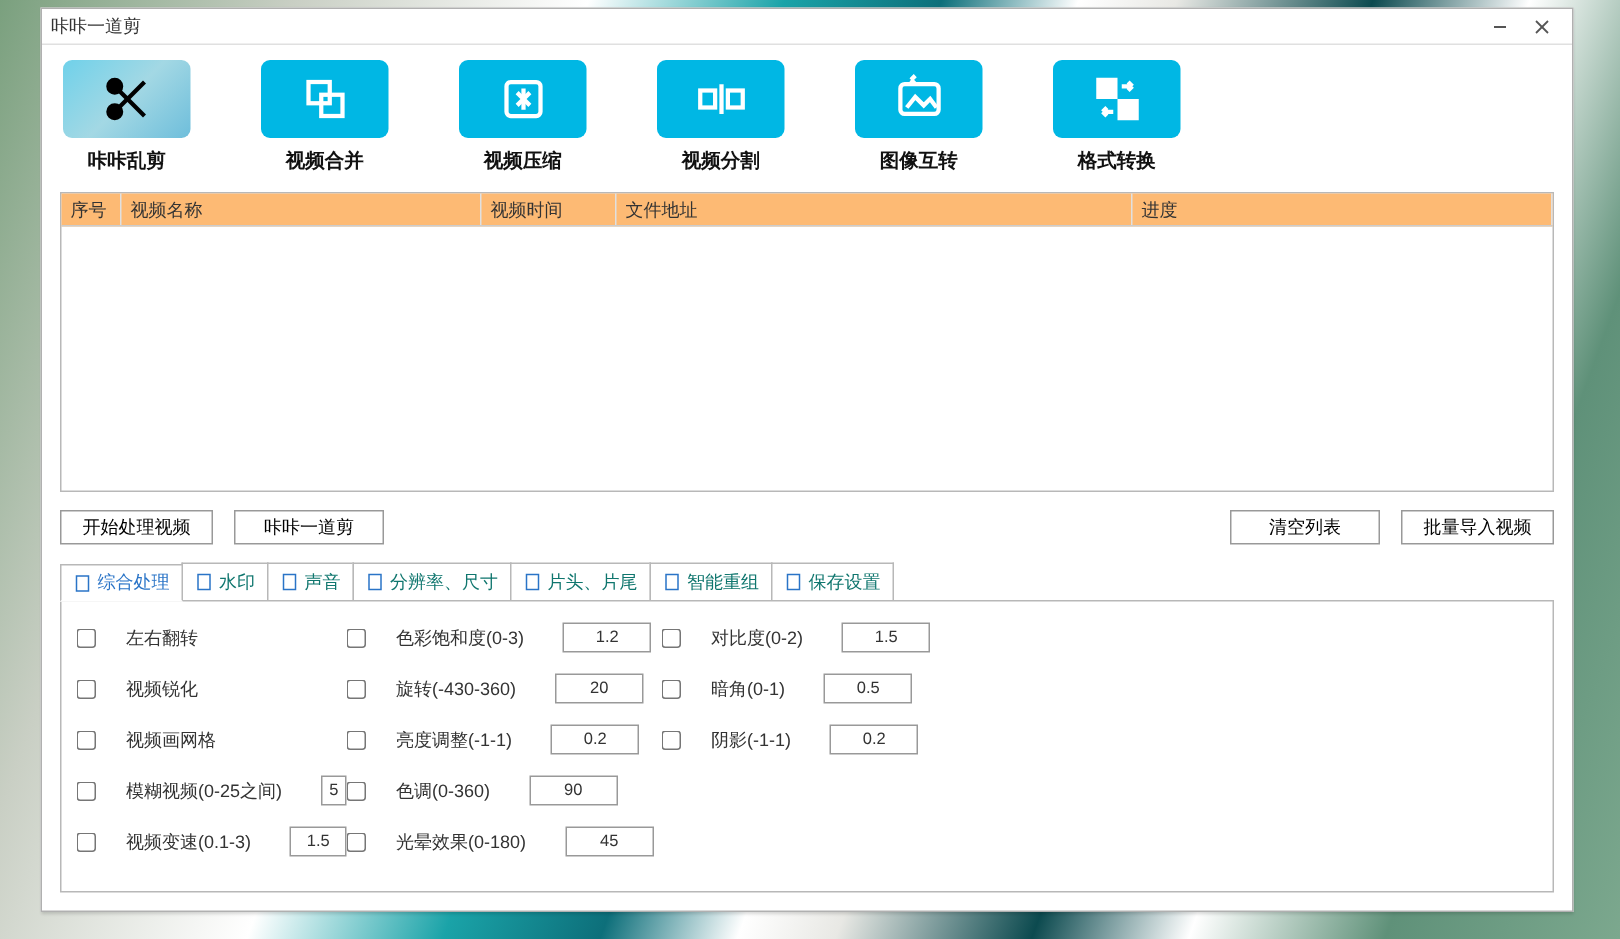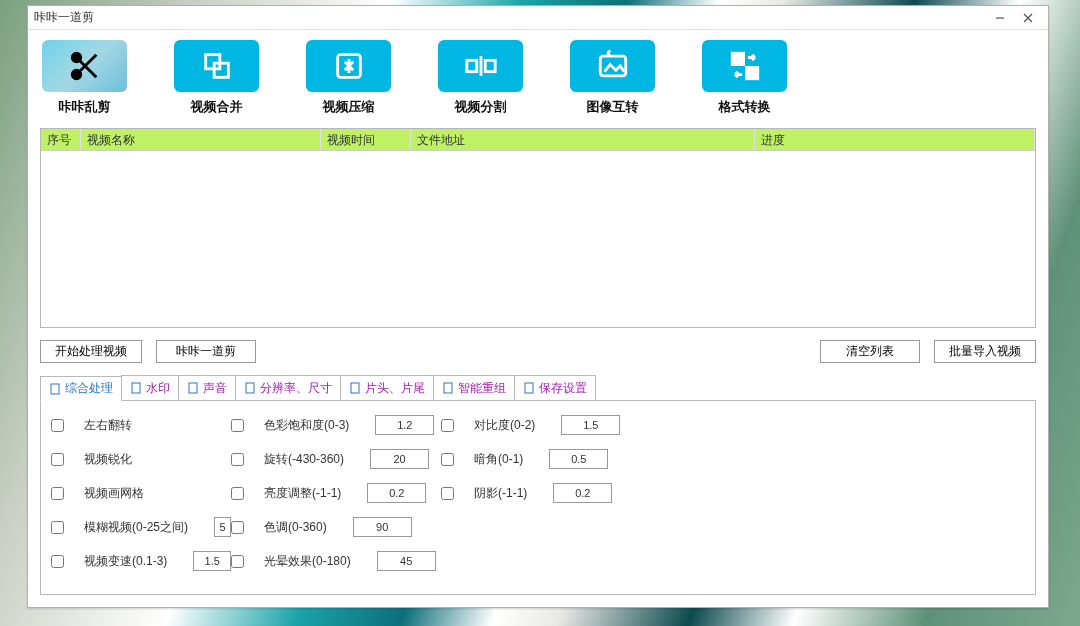--- a/index.html
+++ b/index.html
@@ -34,34 +34,34 @@
   }
   .tool-item.active .tool-icon {
     background:linear-gradient(135deg,#6fd1ea,#a3d8e4,#6ebedb);
   }
   .tool-item.active .tool-icon svg { stroke:#000; fill:#000; }
   .tool-label { font-size:13px; font-weight:bold; margin-top:6px; color:#111; }
   .table-area {
     margin:0 12px; border:1px solid #b8b8b8; height:200px;
     display:flex; flex-direction:column; font-size:12px;
   }
-  .thead { display:flex; height:22px; border-bottom:1px solid #ccc; background:#bef264; }
+  .thead { display:flex; height:22px; border-bottom:1px solid #ccc; background:#fdba74; }
   .thead div { padding:3px 6px; border-right:1px solid #e0e0e0; color:#333; }
   .btn-row { display:flex; gap:14px; padding:12px; align-items:center; }
   .btn {
     border:1px solid #999; background:#fff; font-size:12px; padding:2px 14px;
     min-width:100px; text-align:center; cursor:pointer;
   }
   .btn-row .spacer { flex:1; }
   .tabs {
     display:flex; margin:0 12px; font-size:12px;
   }
   .tab {
     border:1px solid #b8b8b8; border-bottom:none; padding:3px 8px; display:flex; align-items:center; gap:4px;
-    color:#a21caf; background:#fff; margin-right:-1px; cursor:pointer;
+    color:#0f766e; background:#fff; margin-right:-1px; cursor:pointer;
   }
   .tab.active { color:#2a74c7; position:relative; top:1px; border-bottom:1px solid #fff; font-weight:500; }
   .tab .t-icon { width:12px; height:12px; }
   .panel {
     margin:0 12px 12px 12px; border:1px solid #b8b8b8; flex:1; padding:14px 10px;
     font-size:12px; color:#333;
   }
   .grid {
     display:grid;
     grid-template-columns: 180px 210px 180px;

